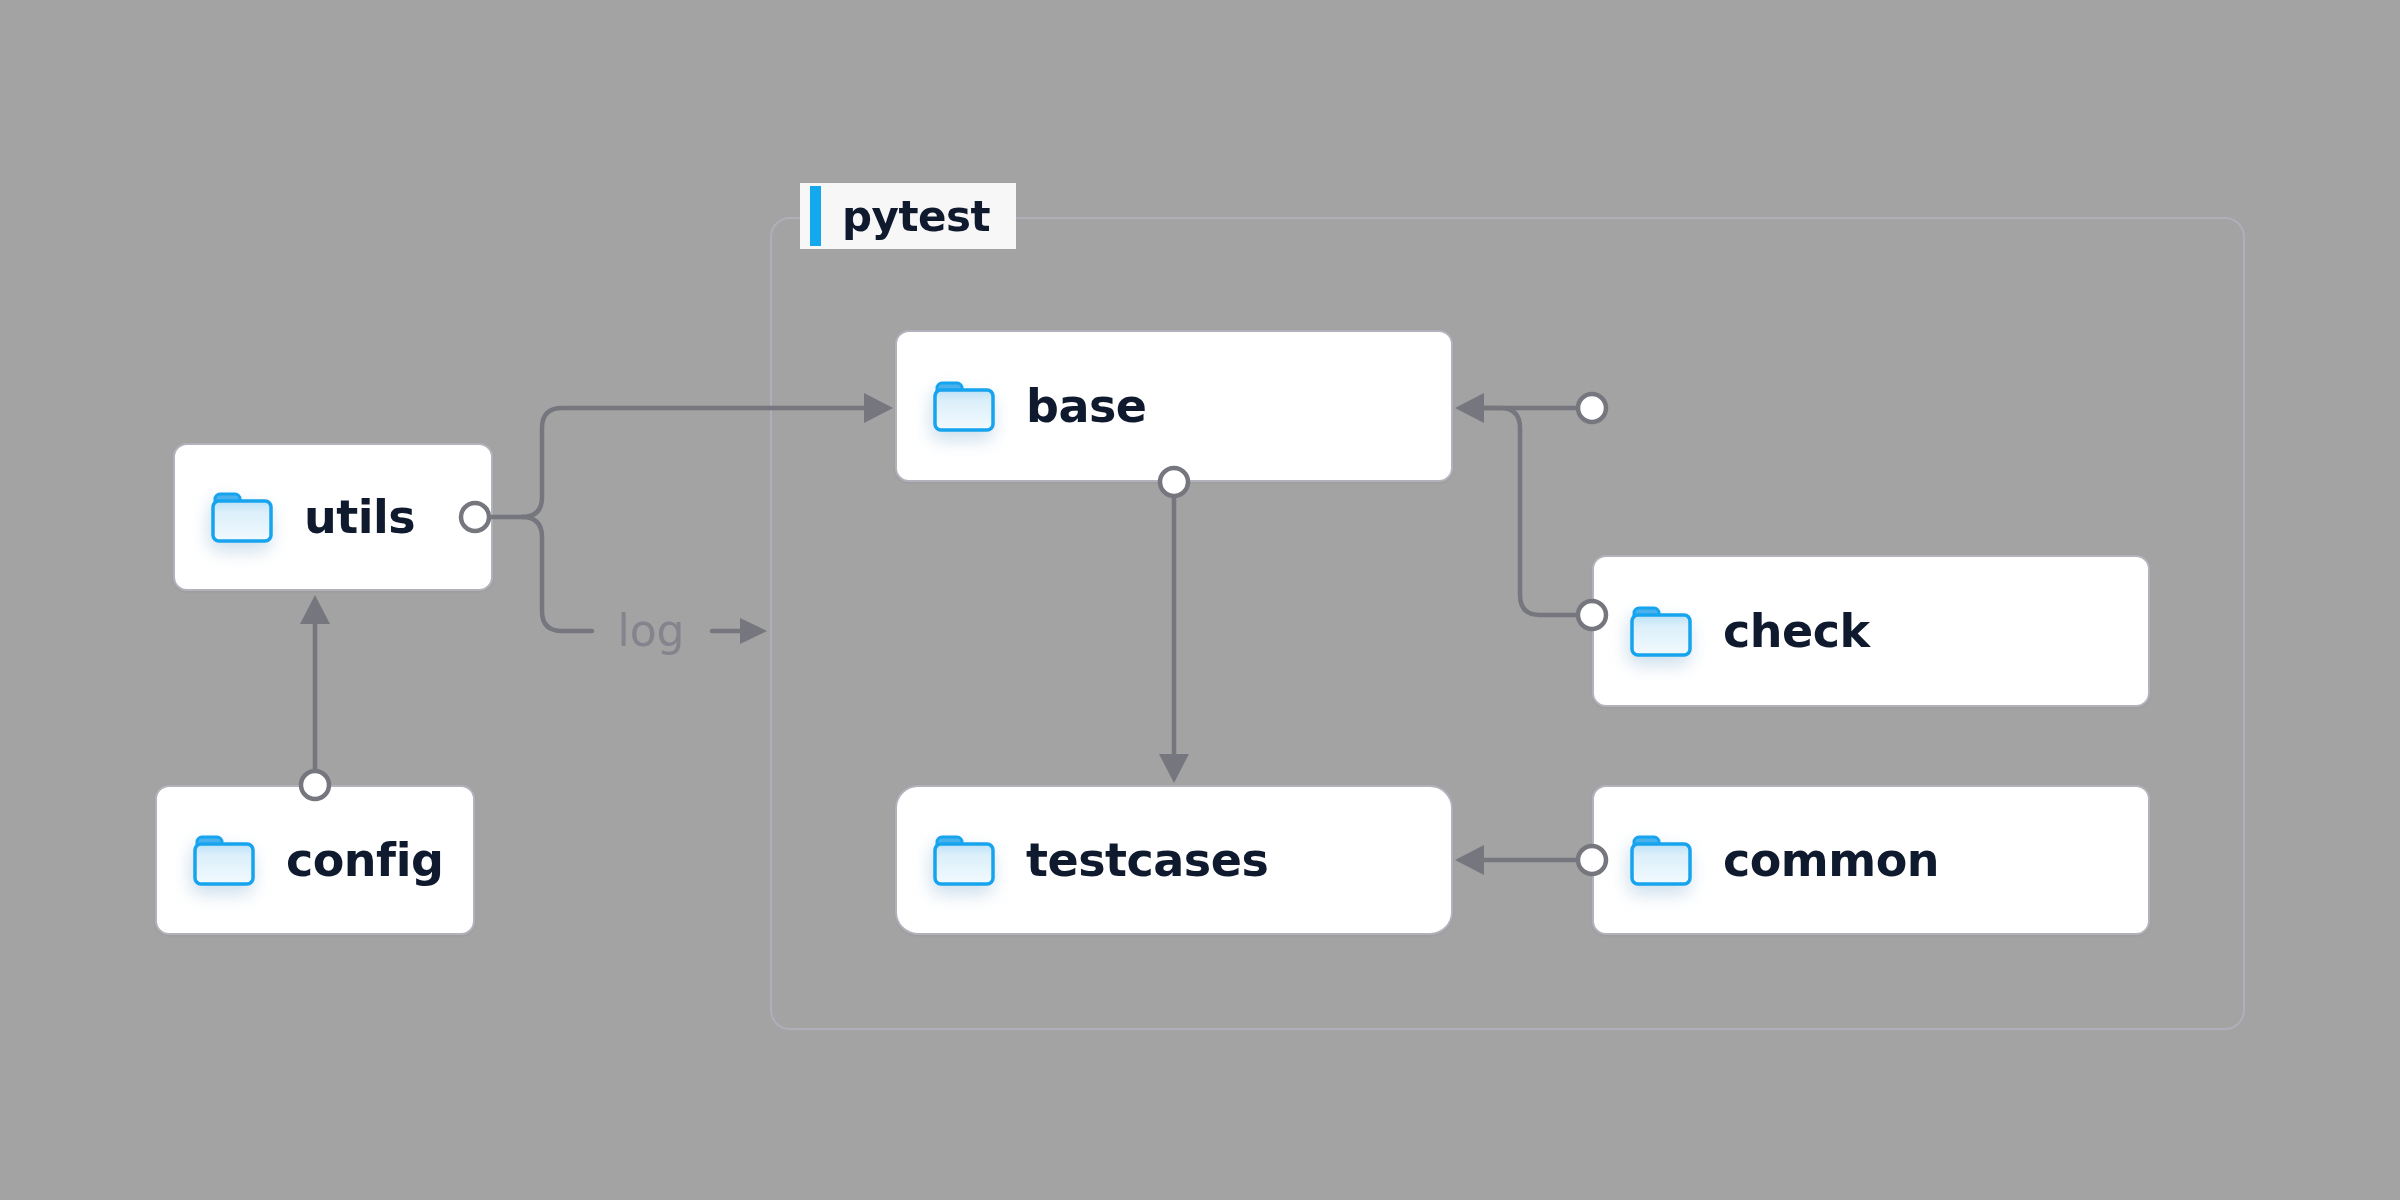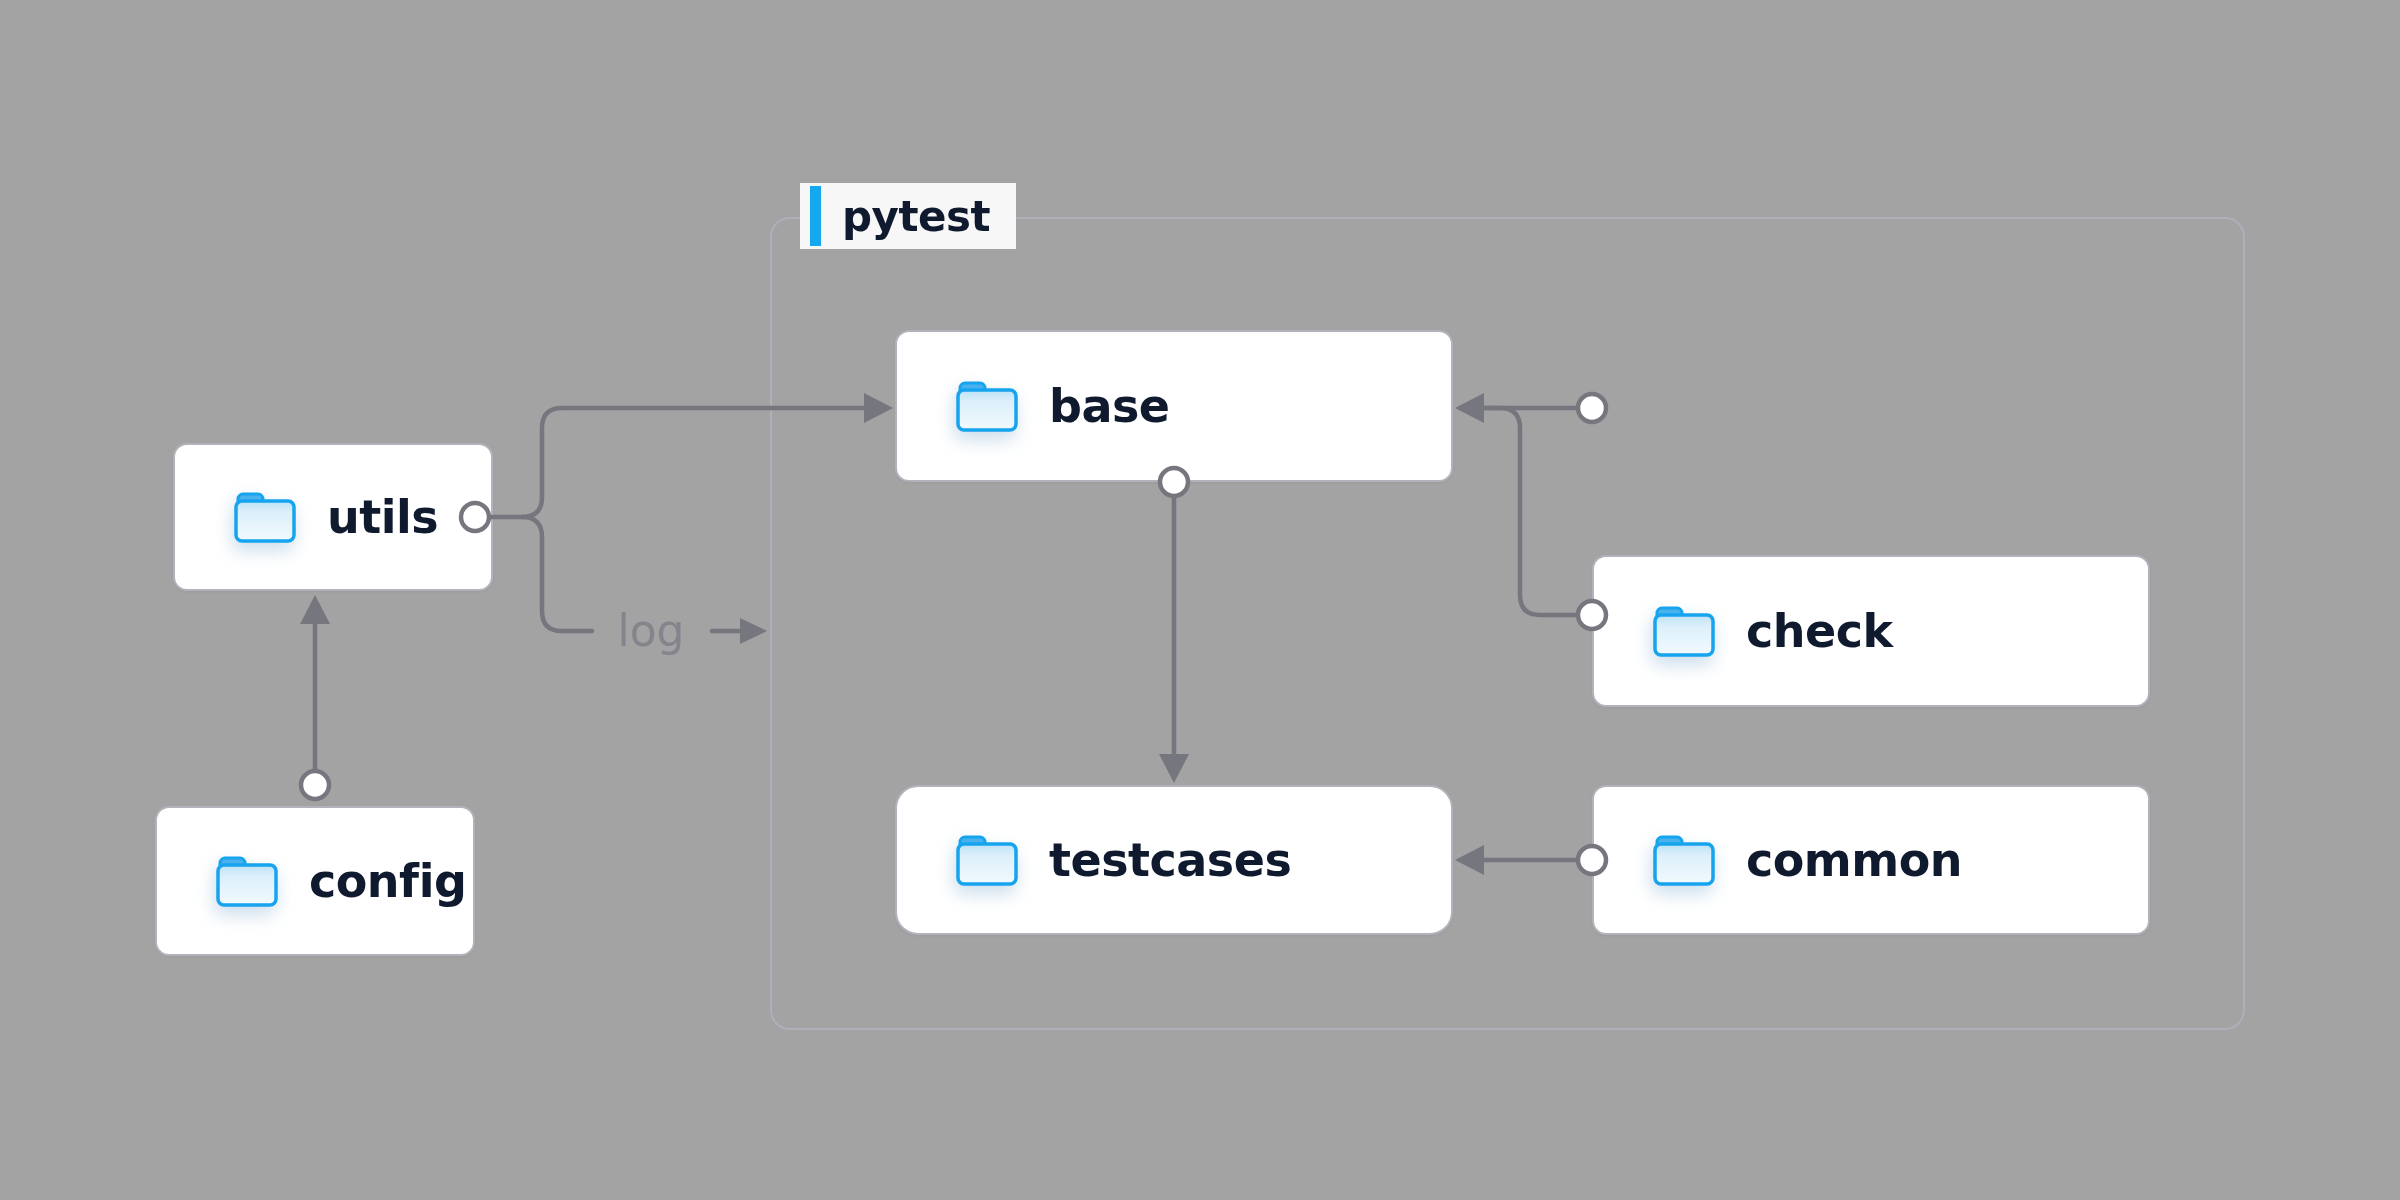--- a/index.html
+++ b/index.html
@@ -55,38 +55,38 @@
   }
   
   .node {
     position: absolute;
     background: #FFFFFF;
     border: 2.5px solid #B2B2BC;
     border-radius: 14px;
     box-sizing: border-box;
     display: flex;
     align-items: center;
-    padding-left: 58px;
+    padding-left: 35px;
     gap: 30px;
     z-index: 1;
     box-shadow: 0 1px 3px rgba(16,24,40,0.05);
   }
   .node-label {
     font-size: 46px;
     font-weight: bold;
     color: #0F1A2E;
     letter-spacing: -0.5px;
     white-space: nowrap;
   }
   .folder-icon-svg {
     filter: drop-shadow(-2px 8px 9px rgba(110,160,200,0.35));
     flex: 0 0 auto;
   }
   #node-utils     { left: 155px;  top: 443px; width: 320px; height: 148px; margin-left: 18px; }
-  #node-config    { left: 155px;  top: 806px; width: 320px; height: 150px; }
+  #node-config    { left: 155px;  top: 785px; width: 320px; height: 150px; }
   #node-base      { left: 895px;  top: 330px; width: 558px; height: 152px; }
   #node-testcases { left: 895px;  top: 785px; width: 558px; height: 150px; border-radius: 23px; }
   #node-pymilvus  { left: 1592px; top: 330px; width: 558px; height: 152px; }
   #node-check     { left: 1592px; top: 555px; width: 558px; height: 152px; }
   #node-common    { left: 1592px; top: 785px; width: 558px; height: 150px; }
   
   .edge-layer {
     position: absolute;
     left: 0; top: 0;
     width: 2400px;

